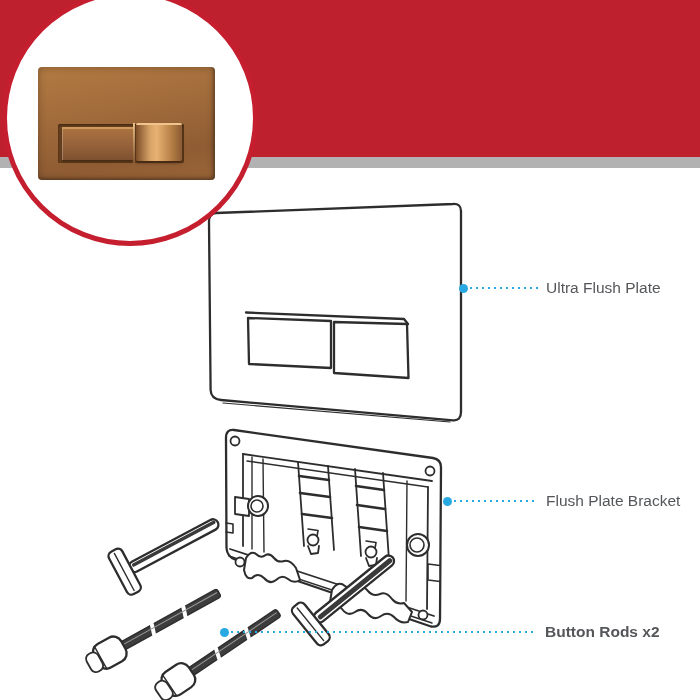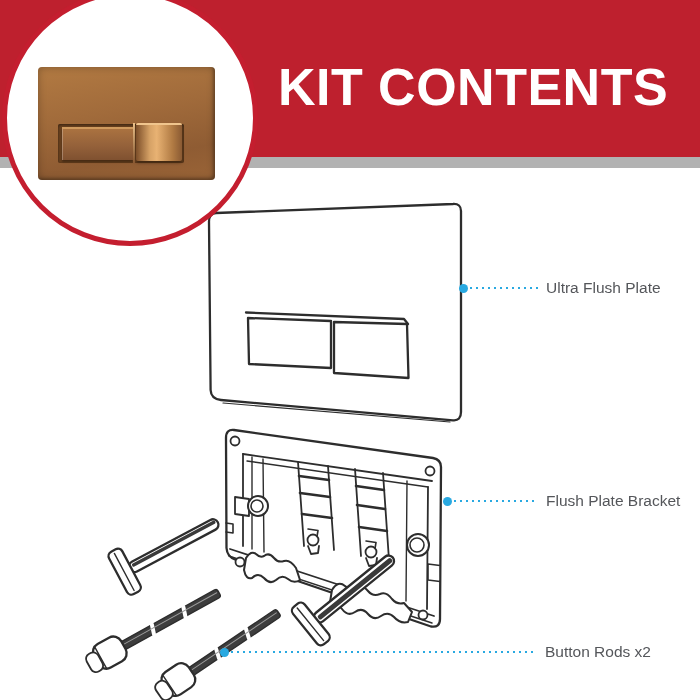--- a/index.html
+++ b/index.html
@@ -46,30 +46,29 @@
   .leader .dot { width:9px; height:9px; border-radius:50%; background:#29a9e1; flex:0 0 auto; }
   .leader .dash {
     height:6px; flex:0 0 auto;
     background-image:radial-gradient(circle 1.4px at 3px 3px, #29a9e1 97%, transparent);
     background-size:6px 6px; background-repeat:repeat-x;
   }
   .leader .txt { margin-left:8px; font-size:15.5px; color:#54565a; white-space:nowrap; }
   .leader-1 { left:459px; top:279px; } .leader-1 .dash { width:70px; }
   .leader-2 { left:443px; top:492px; } .leader-2 .dash { width:86px; }
   .leader-3 { left:356px; top:581px; } .leader-3 .dash { width:172px; }
-  .leader-4 { left:220px; top:643px; } .leader-4 .dash { width:308px; }
+  .leader-4 { left:220px; top:623px;font-weight:bold; } .leader-4 .dash { width:308px; }
 </style>
 </head>
 <body>
 
 <div class="stage">
 
   <div class="banner"></div>
   <div class="stripe"></div>
-  <div class="title">KIT CONTENTS</div>
 
   <div class="badge"></div>
   <div class="plate-photo">
     <div class="btn-recess"></div>
     <div class="btn-left"></div>
     <div class="btn-divider"></div>
     <div class="btn-right"></div>
   </div>
 
   <svg class="diagram" viewBox="0 0 700 700">

